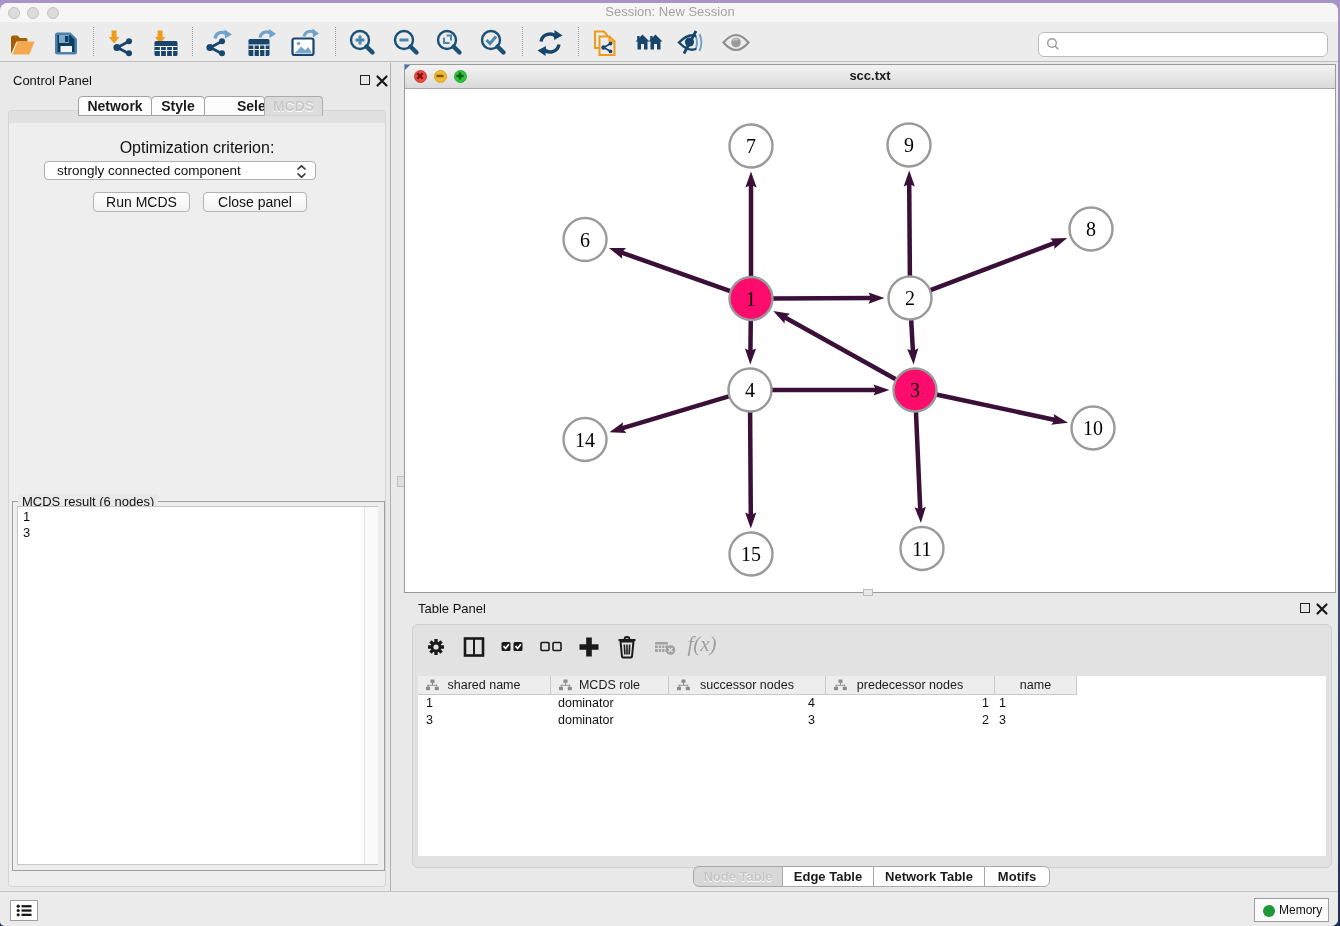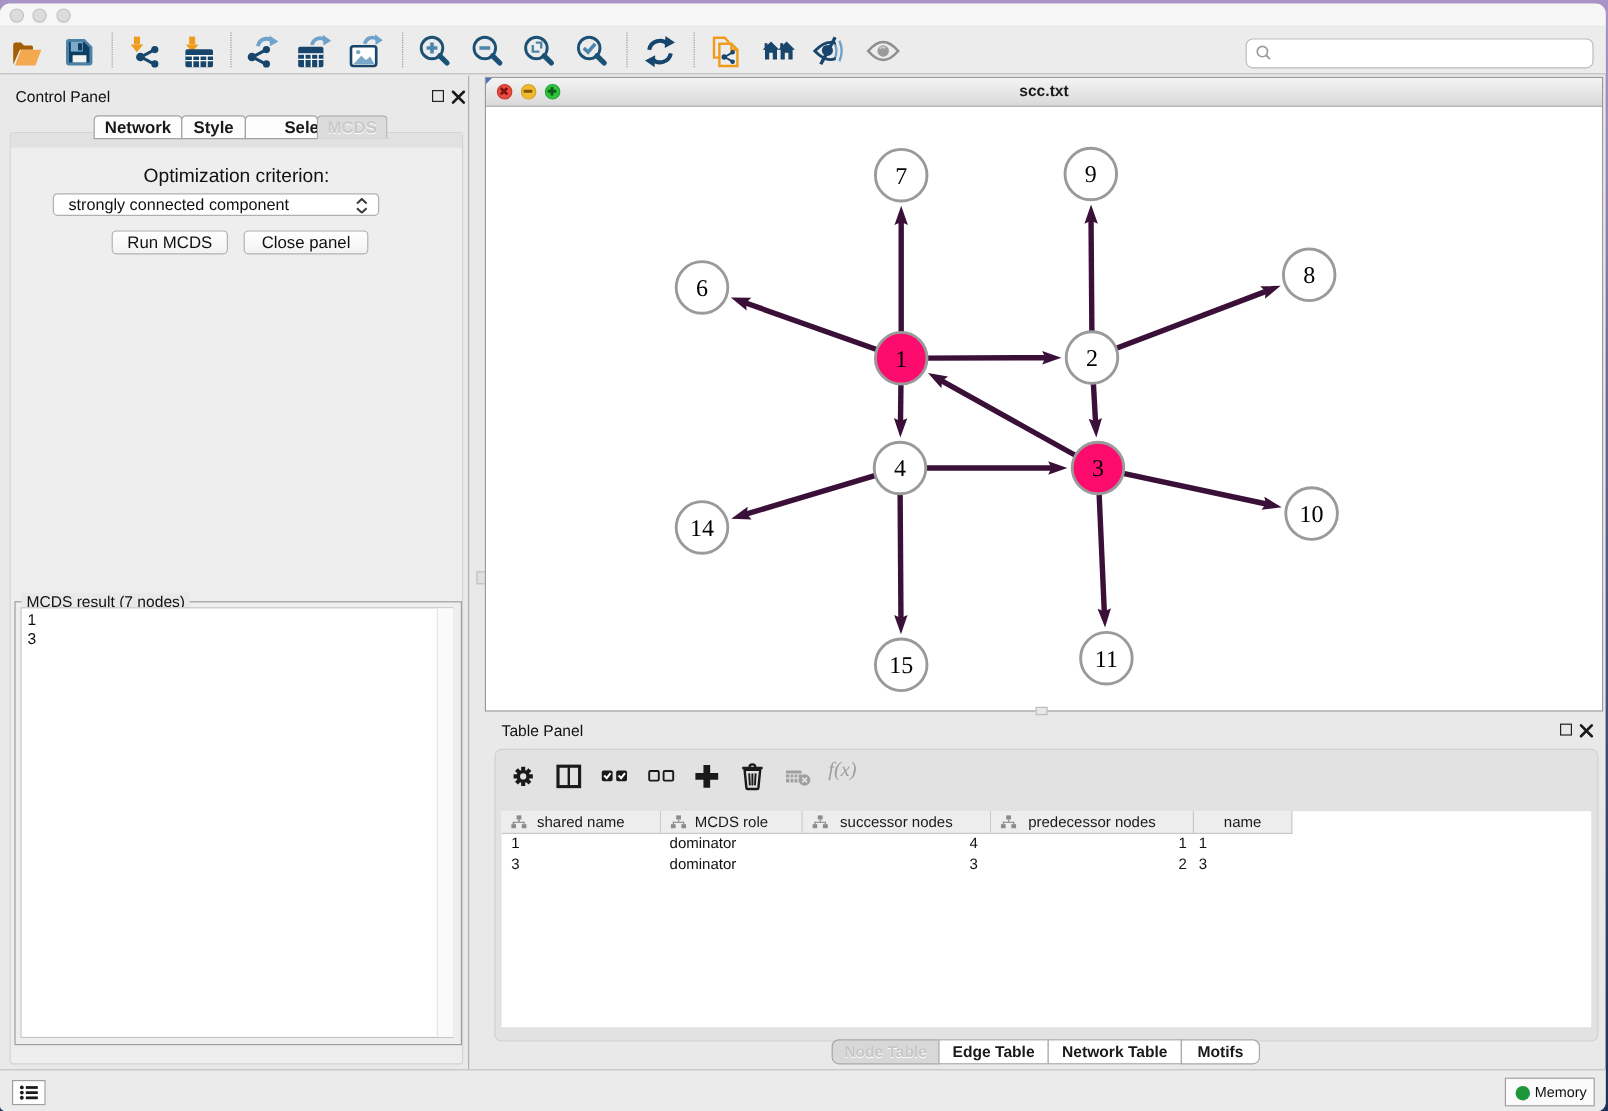--- a/index.html
+++ b/index.html
@@ -53,20 +53,21 @@
       box-sizing:border-box;font-size:13px;font-weight:bold;color:#1a1a1a;text-align:center;line-height:20px;}
   .btabsel{background:#d8d8d8;color:#c6c6c6;text-shadow:0 1px 0 #fff;}
 </style>
 </head>
 <body>
 <div id="win">
   <div id="titlebar">
     <div class="tl" style="left:8px;"></div>
     <div class="tl" style="left:27px;"></div>
     <div class="tl" style="left:47px;"></div>
+    <div id="title-text">Session: New Session</div>
   </div>
   <div id="toolbar">
     <div class="sep" style="left:93px"></div>
     <div class="sep" style="left:192px"></div>
     <div class="sep" style="left:335px"></div>
     <div class="sep" style="left:522px"></div>
     <div class="sep" style="left:578px"></div>
 
     <svg class="ticon" style="left:7px" width="30" height="30" viewBox="0 0 30 30">
       <path d="M4,26 L4,9.5 Q4,7.5 6,7.5 L10.5,7.5 L13,10 L19,10 Q20.5,10 20.5,11.5 L20.5,13.5 L9.5,13.5 Z" fill="#a45f04"></path>
@@ -243,21 +244,21 @@
     <div class="abs" style="left:8px;top:76px;width:378px;text-align:center;font-size:16px;color:#111;">Optimization criterion:</div>
     <div class="abs" style="left:44px;top:98px;width:272px;height:19px;background:#fff;border:1px solid #b0b0b0;border-radius:4px;box-sizing:border-box;font-size:13.5px;color:#111;line-height:18px;padding-left:12px;">strongly connected component
       <svg style="position:absolute;right:8px;top:3px" width="11" height="13" viewBox="0 0 11 13">
         <path d="M1.5,4.5 L5.5,0.8 L9.5,4.5 M1.5,8.5 L5.5,12.2 L9.5,8.5" fill="none" stroke="#3a3a3a" stroke-width="1.7"></path>
       </svg>
     </div>
     <div class="btn" style="left:93px;top:129px;width:97px;">Run MCDS</div>
     <div class="btn" style="left:203px;top:129px;width:104px;">Close panel</div>
 
     <div class="abs" style="left:12px;top:438px;width:371px;height:368px;border:1px solid #9f9f9f;"></div>
-    <div class="abs" style="left:18px;top:431px;background:#e9e9e9;padding:0 4px;font-size:13px;color:#111;">MCDS result (7 nodes)</div>
+    <div class="abs" style="left:18px;top:431px;background:#e9e9e9;padding:0 4px;font-size:13px;color:#111;">MCDS result (6 nodes)</div>
     <div class="abs" style="left:17px;top:443px;width:361px;height:359px;background:#fff;border:1px solid #c6c6c6;box-sizing:border-box;"></div>
     <div class="abs" style="left:364px;top:444px;width:13px;height:357px;background:#fafafa;border-left:1px solid #e4e4e4;"></div>
     <div class="abs" style="left:23px;top:446px;font-size:13px;color:#111;">1</div>
     <div class="abs" style="left:23px;top:462px;font-size:13px;color:#111;">3</div>
   </div>
 
   <div class="abs" style="left:397px;top:473px;width:7px;height:9px;background:#e0e0e0;border:1px solid #c0c0c0;"></div>
   <div id="netwin">
     <svg class="abs" style="left:0;top:0;z-index:5" width="5" height="5" viewBox="0 0 5 5">
         <path d="M0,0 L5,0 L0,5 Z" fill="#3565b5" opacity="0.9"></path>
@@ -400,21 +401,21 @@
       <g stroke="#e2e2e2" stroke-width="1">
           <line x1="3" y1="11" x2="16" y2="11"></line>
           <line x1="6.3" y1="11" x2="6.3" y2="18"></line>
           <line x1="9.6" y1="11" x2="9.6" y2="18"></line>
           <line x1="12.9" y1="11" x2="12.9" y2="18"></line>
           <line x1="3" y1="14.5" x2="16" y2="14.5"></line>
         </g>
       <circle cx="18.5" cy="16" r="4.8" fill="#a0a0a0"></circle>
       <path d="M16.5,14 L20.5,18 M20.5,14 L16.5,18" stroke="#e2e2e2" stroke-width="1.4"></path>
     </svg>
-    <div class="abs" style="left:278px;top:37px;width:40px;text-align:center;font-family:'Liberation Serif',serif;font-style:italic;font-size:17px;color:#9e9e9e;">f(x)</div>
+    <div class="abs" style="left:278px;top:37px;width:40px;text-align:center;font-family:'Liberation Serif',serif;font-style:italic;font-size:21px;color:#9e9e9e;">f(x)</div>
 
     <div class="abs" style="left:14px;top:81px;width:908px;height:180px;background:#fff;"></div>
     <div class="hcell" style="left:14px;width:133px;"><svg class="hico" width="13" height="12" viewBox="0 0 13 12">
           <g fill="#8b8b8b">
             <rect x="4.5" y="0.5" width="4" height="3.4"></rect>
             <rect x="0" y="7.8" width="4" height="3.4"></rect>
             <rect x="8.8" y="7.8" width="4" height="3.4"></rect>
             <path d="M6.2,3.9 h0.9 v2.2 h-5 v1.7 h-0.9 v-1.7 h-0.1 h5.1 z"></path>
             <rect x="6.1" y="3.9" width="0.9" height="2.3"></rect>
             <rect x="1.7" y="5.8" width="9.4" height="0.9"></rect>

